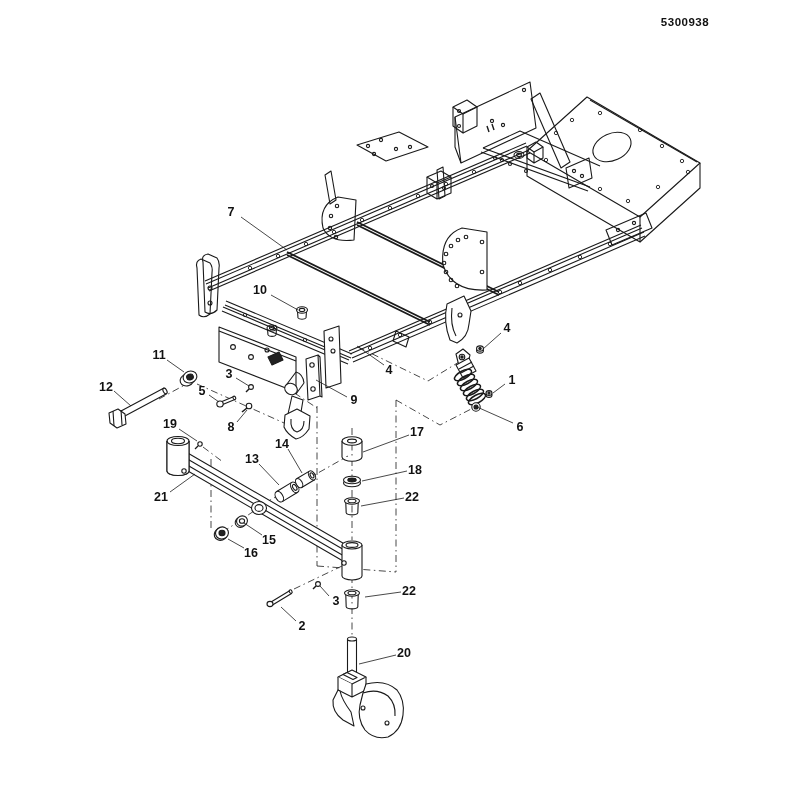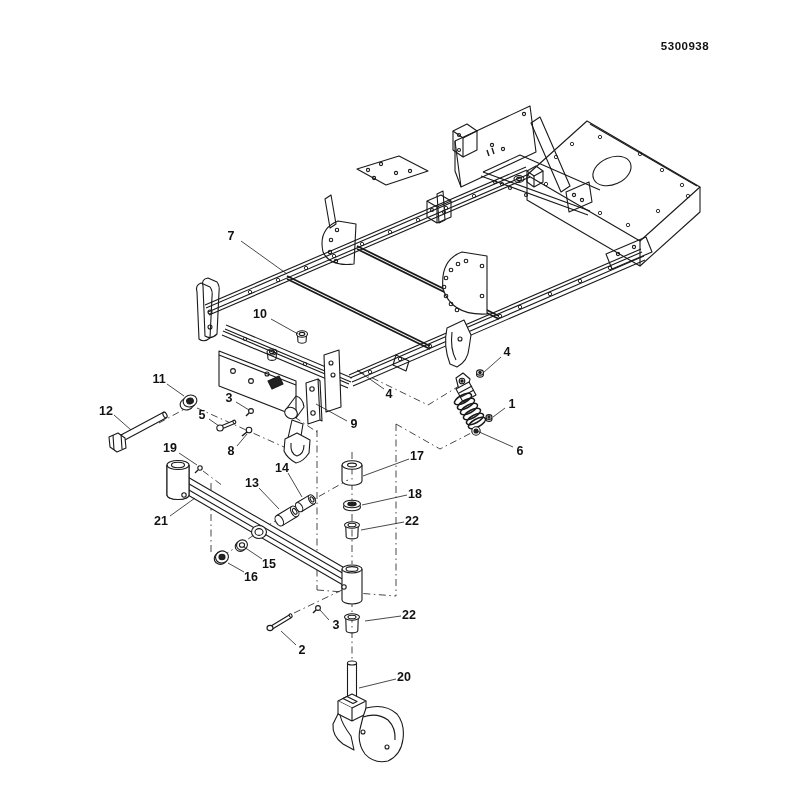--- a/index.html
+++ b/index.html
@@ -1,17 +1,17 @@
 <!DOCTYPE html>
 <html><head>
 <meta charset="utf-8">
 <style>
   html,body{margin:0;padding:0;background:#fff;}
   #stage{position:relative;width:800px;height:776px;background:#ffffff;overflow:hidden;
-         font-family:"Liberation Sans",sans-serif;margin-top:24px;}
+         font-family:"Liberation Sans",sans-serif;}
   #doc-number{position:absolute;top:16px;left:630px;width:110px;text-align:center;
               font-weight:bold;font-size:11.5px;letter-spacing:.5px;color:#111;}
   svg{position:absolute;top:0;left:0;}
   .leader{stroke:#1a1a1a;stroke-width:.8;fill:none;}
   .callout-text{font-family:"Liberation Sans",sans-serif;font-weight:bold;font-size:12.5px;fill:#111;}
 </style>
 </head>
 <body>
 
 <div id="stage">

